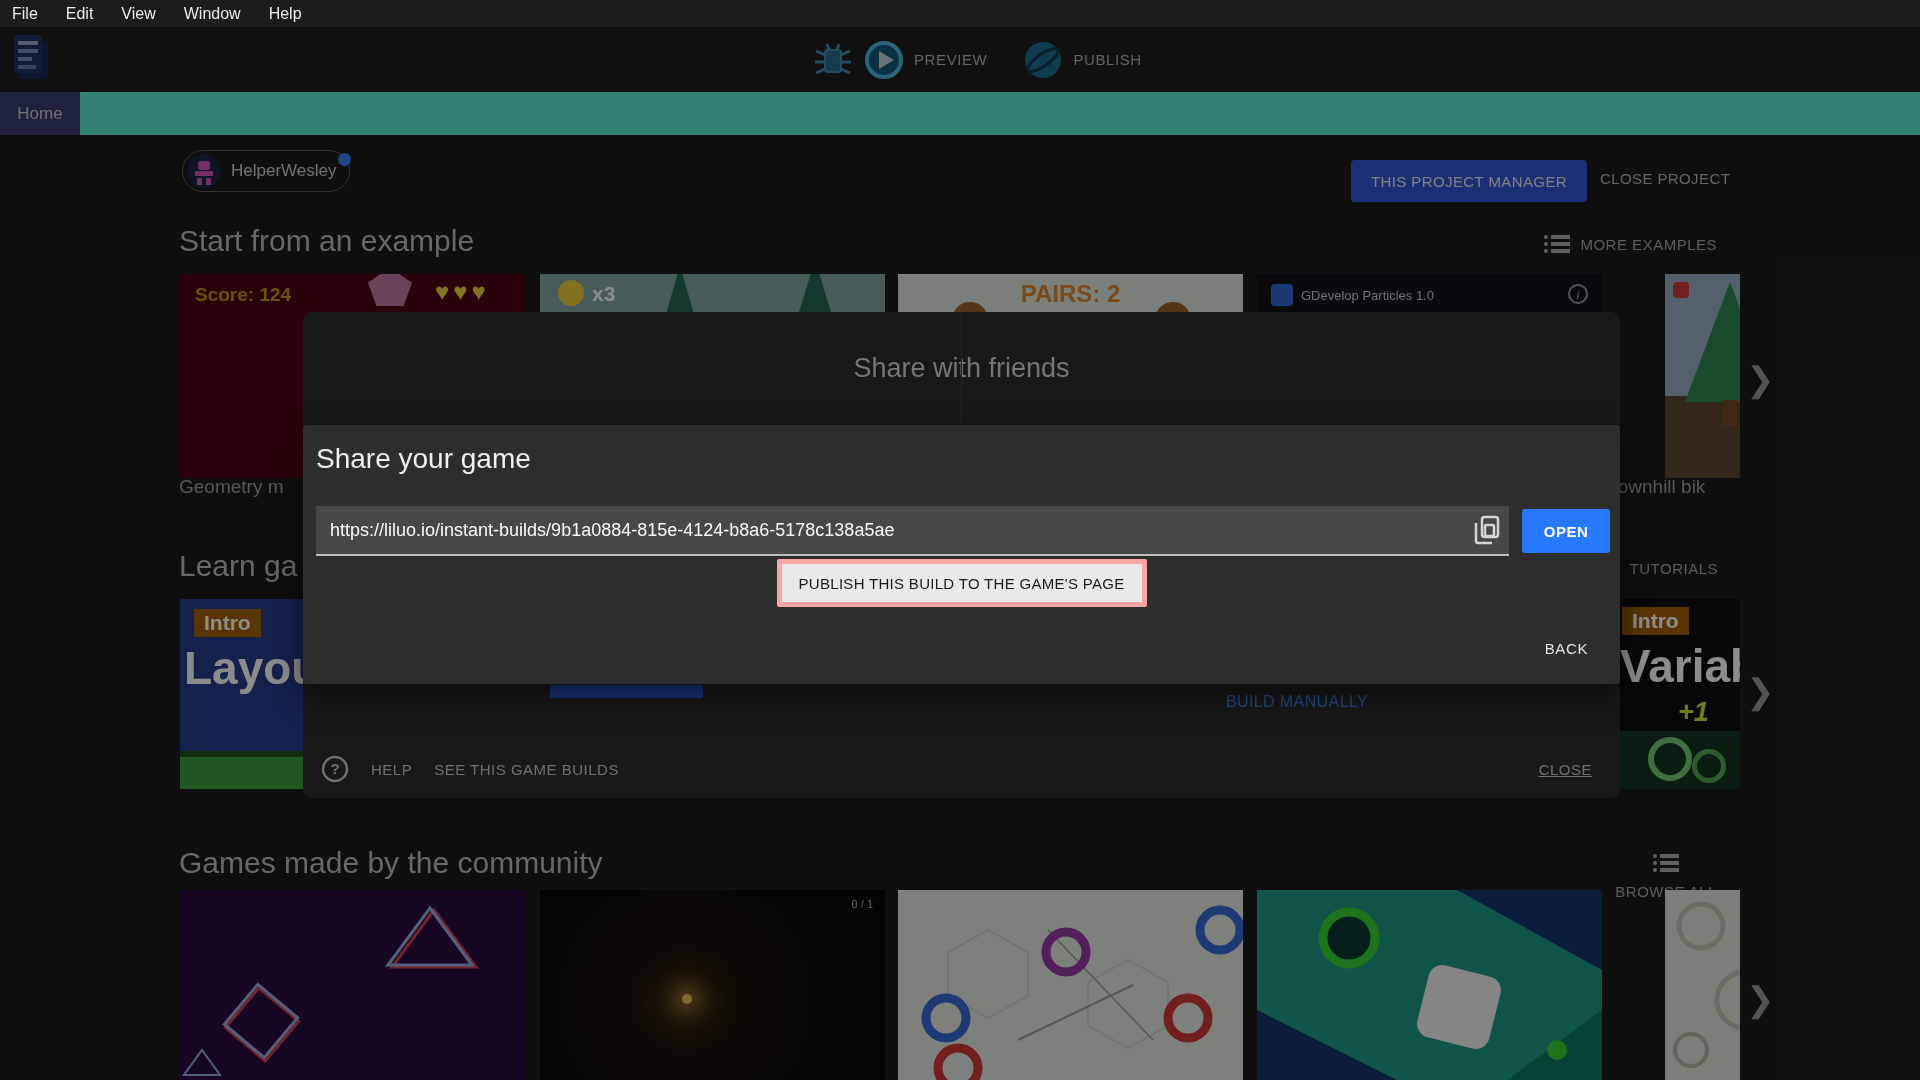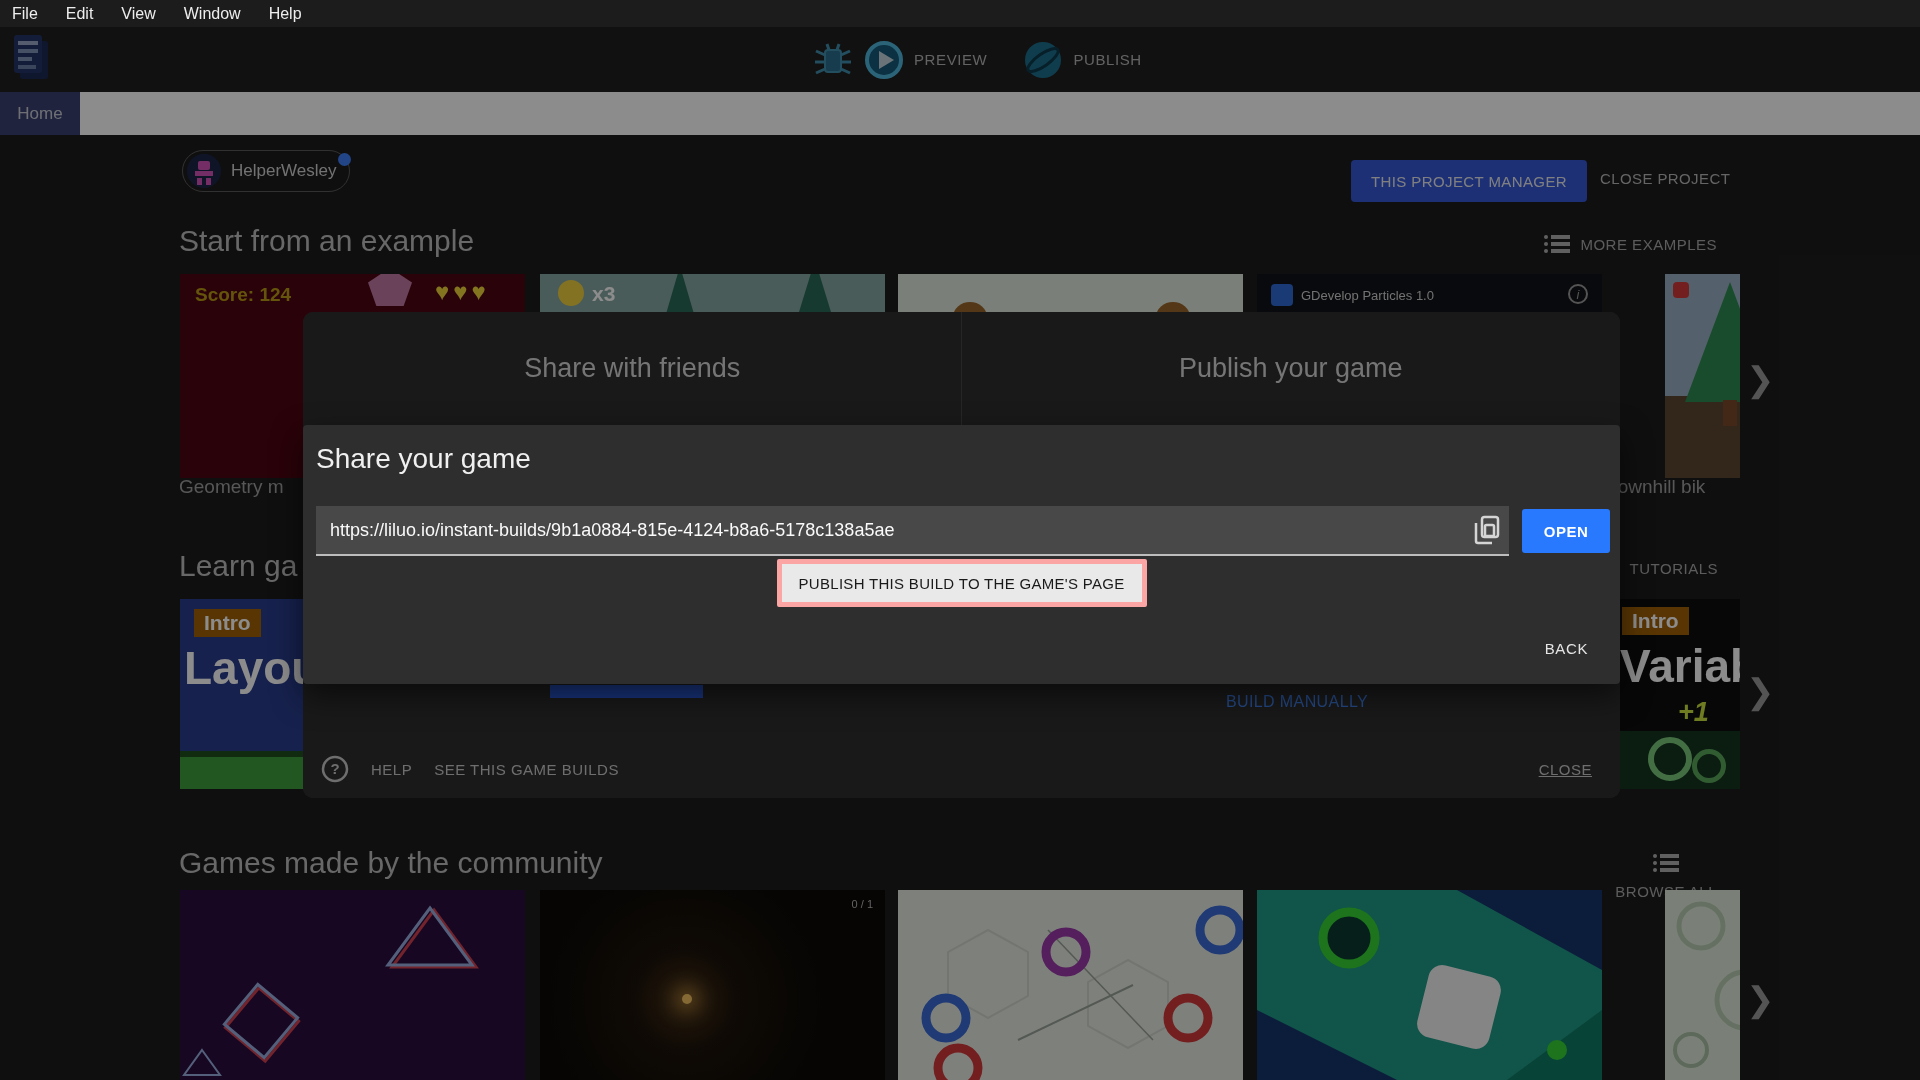--- a/index.html
+++ b/index.html
@@ -12,21 +12,21 @@
              display:flex; align-items:center; gap:0; z-index:40; }
   .menubar .mitem { color:#ededed; font-size:16px; padding:0 14px; height:27px; display:flex; align-items:center; cursor:pointer; }
   .menubar .mitem:first-child { padding-left:12px; }
 
   
   .appbg { position:absolute; inset:0; z-index:1; }
   .toolbar { position:absolute; left:0; top:27px; width:1920px; height:65px; background:#202020; }
   .pm-icon { position:absolute; left:12px; top:33px; width:38px; height:48px; cursor:pointer; }
   .tb-group { position:absolute; left:812px; top:27px; height:65px; display:flex; align-items:center; gap:10px; }
   .tb-label { color:#b4b4b4; font-size:15px; letter-spacing:.6px; margin-right:26px; cursor:pointer; }
-  .hometab-row { position:absolute; left:0; top:92px; width:1920px; height:43px; background:#ffffff; }
+  .hometab-row { position:absolute; left:0; top:92px; width:1920px; height:43px; background:#5eead4; }
   .hometab { position:absolute; left:0; top:0; width:80px; height:43px; background:#3a4170; color:#c9cbd6;
              font-size:17px; display:flex; align-items:center; justify-content:center; cursor:pointer; }
 
   
   .chip { position:absolute; left:182px; top:150px; width:168px; height:42px; border:1px solid #5a5a5a;
           border-radius:21px; display:flex; align-items:center; gap:10px; padding-left:4px; cursor:pointer; }
   .chip .avatar { width:34px; height:34px; border-radius:50%; background:#1c2747; overflow:hidden; }
   .chip .uname { color:#cfcfcf; font-size:17px; }
   .chip-dot { position:absolute; left:338px; top:153px; width:13px; height:13px; border-radius:50%; background:#3d7ff5; }
   .btn-opm { position:absolute; left:1351px; top:160px; width:236px; height:42px; background:#3558d8; border:none;
@@ -175,20 +175,21 @@
 
       <div class="thumb" style="left:360px; height:204px; background:#86a8a2;">
         <div style="position:absolute;left:105px;top:-8px;width:70px;height:120px;background:#2a6a58;clip-path:polygon(50% 0,100% 100%,0 100%);"></div>
         <div style="position:absolute;left:235px;top:-14px;width:80px;height:130px;background:#2a6a58;clip-path:polygon(50% 0,100% 100%,0 100%);"></div>
         <div style="position:absolute;left:18px;top:6px;width:26px;height:26px;border-radius:50%;background:#f0d040;"></div>
         <span style="position:absolute;left:52px;top:8px;color:#fff;font-size:21px;font-weight:bold;">x3</span>
         <div style="position:absolute;left:-16px;top:55px;width:40px;height:40px;border-radius:50%;background:#5aa0e8;"></div>
       </div>
 
       <div class="thumb" style="left:718px; height:204px; background:#dfe9dd;">
+        <div style="position:absolute;left:0;top:0;width:345px;text-align:center;color:#e08830;font-size:24px;font-weight:bold;padding-top:6px;">PAIRS: 2</div>
         <div style="position:absolute;left:55px;top:28px;width:34px;height:30px;border-radius:50%;background:#9a6428;"></div>
         <div style="position:absolute;left:68px;top:56px;width:6px;height:40px;background:#6a9a3a;"></div>
         <div style="position:absolute;left:258px;top:28px;width:34px;height:30px;border-radius:50%;background:#9a6428;"></div>
         <div style="position:absolute;left:271px;top:56px;width:6px;height:40px;background:#6a9a3a;"></div>
         <div style="position:absolute;left:42px;top:96px;width:260px;height:70px;background:#b08048;border:5px solid #7a5428;border-radius:14px;"></div>
       </div>
 
       <div class="thumb" style="left:1077px; height:204px; background:#121318;">
         <div style="position:absolute;left:14px;top:10px;width:22px;height:22px;border-radius:4px;background:#2e6ad4;"></div>
         <span style="position:absolute;left:44px;top:14px;color:#cfcfcf;font-size:13px;">GDevelop Particles 1.0</span>
@@ -297,21 +298,20 @@
       </div>
     </div>
     <div class="chev" style="top:980px;">❯</div>
   </div>
 
   <div class="dim"></div>
 
   <div class="outer-dialog">
     <div class="odlg-tabs">
       <div class="odlg-tab">Share with friends</div>
-      <div class="odlg-tab">Publish your game</div>
     </div>
     <div class="odlg-tabdiv"></div>
 
     <div class="blue-frag"></div>
     <div class="build-manually">BUILD MANUALLY</div>
 
     <div class="odlg-footer">
       <svg width="28" height="28" viewBox="0 0 28 28" style="cursor:pointer">
         <circle cx="14" cy="14" r="12" fill="none" stroke="#c8c8c8" stroke-width="2.5"></circle>
         <text x="14" y="19" text-anchor="middle" fill="#c8c8c8" font-size="15" font-weight="bold" font-family="Liberation Sans, sans-serif">?</text>

